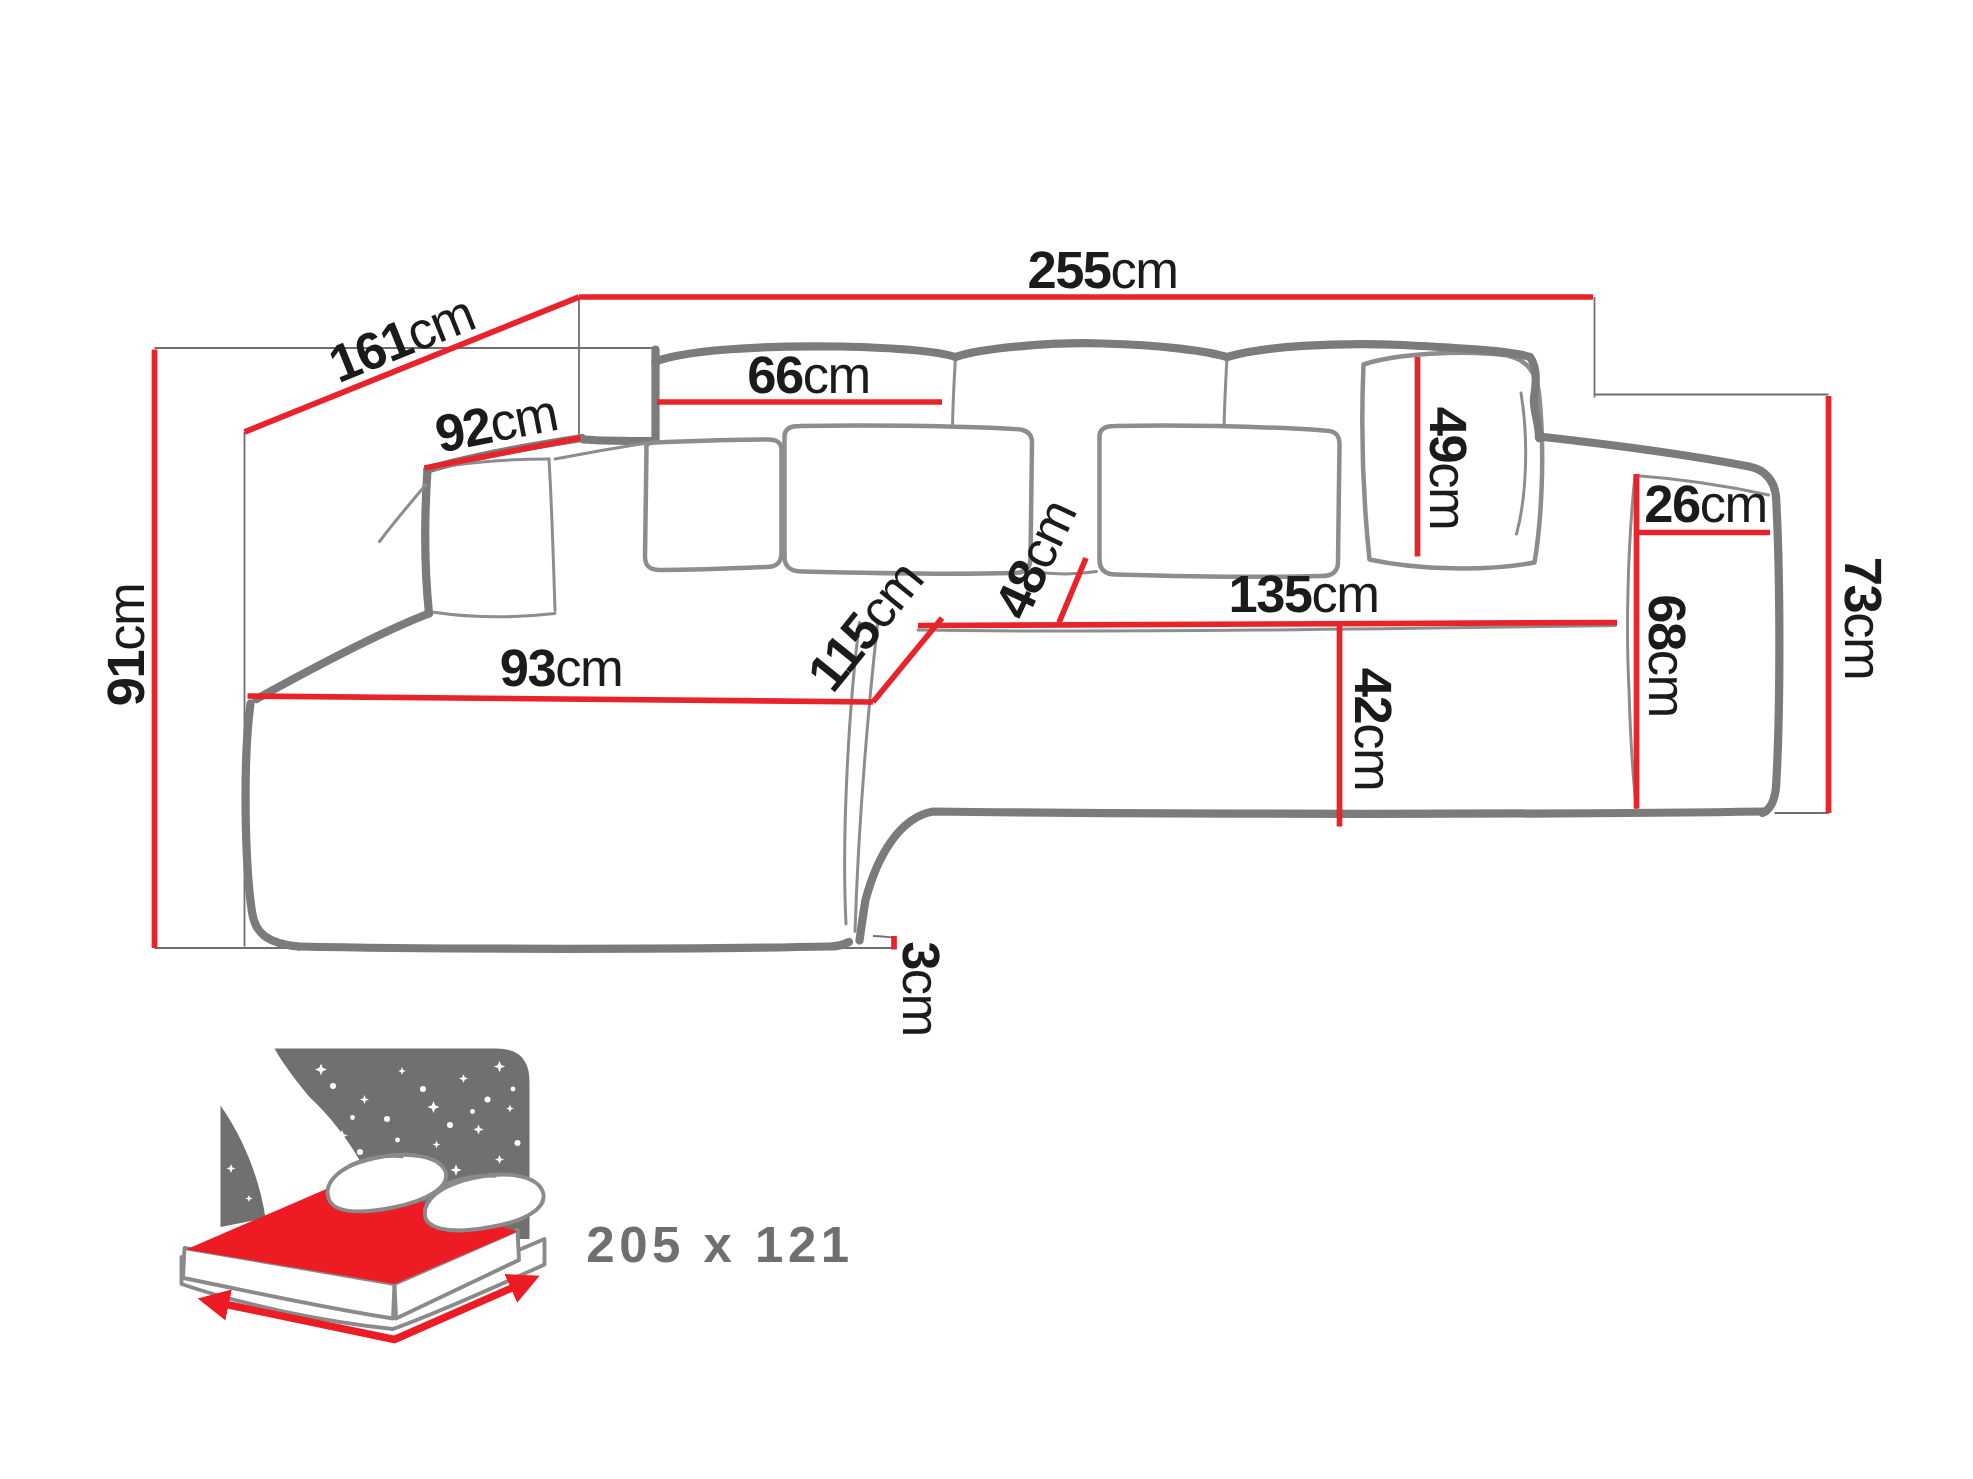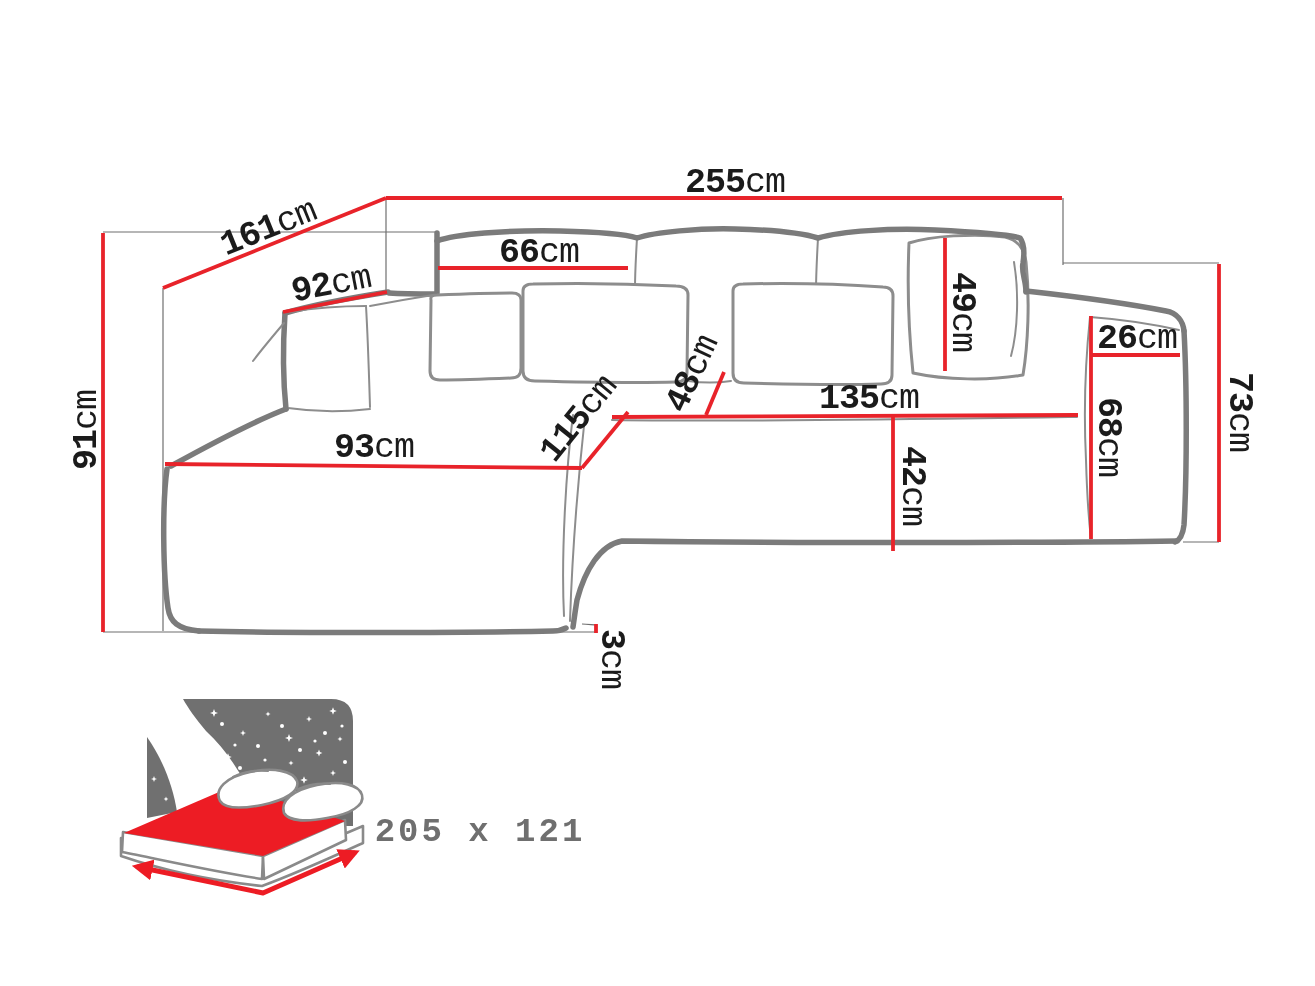--- a/index.html
+++ b/index.html
@@ -1,20 +1,20 @@
 <!DOCTYPE html>
 <html><head>
 <meta charset="utf-8">
 <style>
   html,body{margin:0;padding:0;background:#ffffff;}
   .canvas{
     position:relative;
     width:1315px;height:986px;
     background:#ffffff;
-    font-family:Liberation Mono, monospace;
+    font-family:Liberation Sans, sans-serif;
     overflow:hidden;
   }
   svg{display:block;}
   
   .thick{fill:none;stroke:#7b7b7b;stroke-width:5.5;stroke-linecap:round;stroke-linejoin:round;}
   .med{fill:#ffffff;stroke:#8d8d8d;stroke-width:3;stroke-linecap:round;stroke-linejoin:round;}
   .thin{fill:none;stroke:#8d8d8d;stroke-width:2;stroke-linecap:round;stroke-linejoin:round;}
   .hair{fill:none;stroke:#6f6f6f;stroke-width:1.2;}
   .red{fill:none;stroke:#e8232a;stroke-width:3.8;stroke-linecap:butt;}
   

